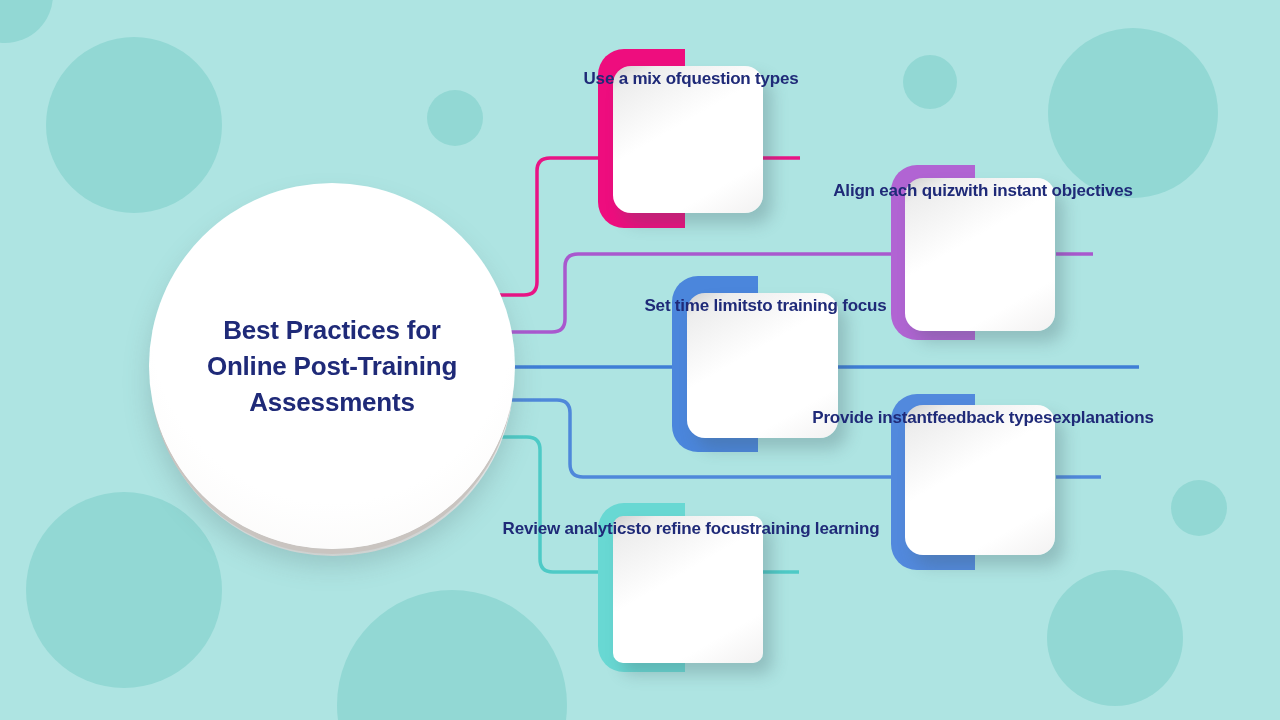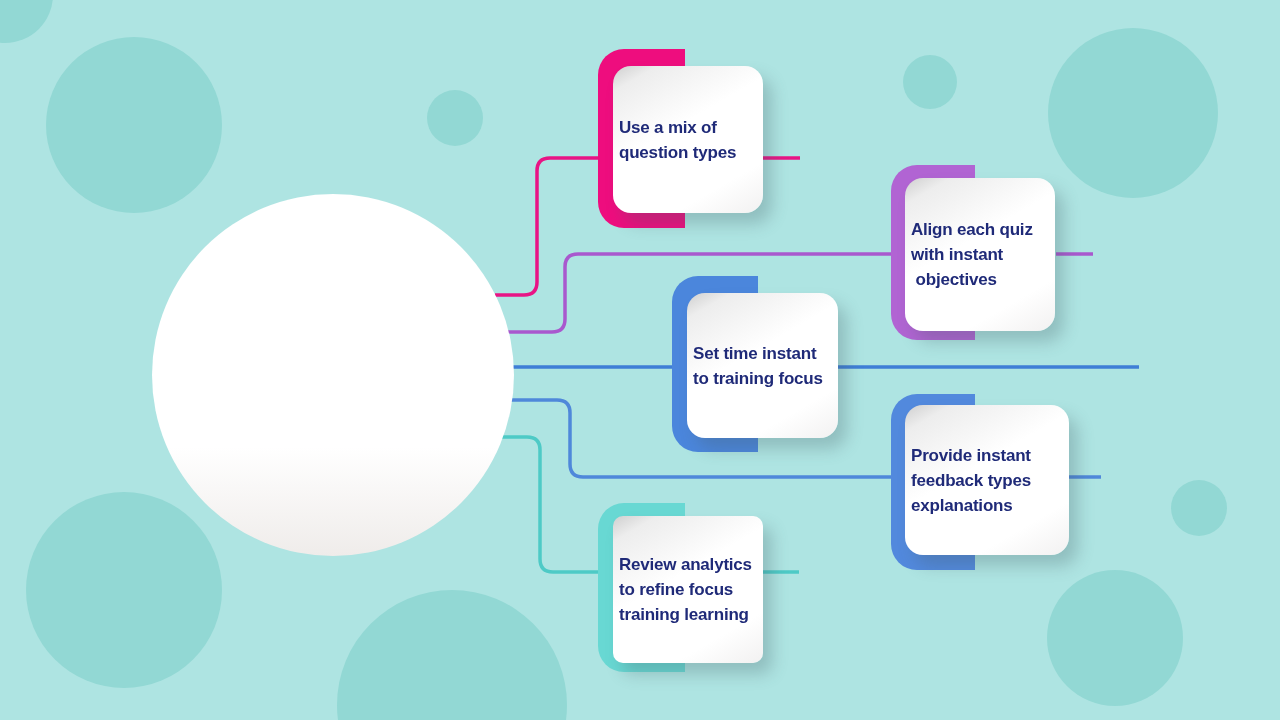--- a/index.html
+++ b/index.html
@@ -16,21 +16,21 @@
     box-shadow:0 6px 0 -1px #c9c4c0,0 16px 26px rgba(90,115,118,.28);
     z-index:3;display:flex;align-items:center;justify-content:center;text-align:center;}
   .disc-title{font-size:26px;line-height:36px;font-weight:bold;letter-spacing:-.2px;}
 
   
   .card{position:absolute;z-index:2;}
   .bracket{position:absolute;border-radius:26px 0 0 26px;}
   .paper{position:absolute;border-radius:18px;
     background:linear-gradient(150deg,#cfcfcf 0%,#ededed 11%,#ffffff 42%,#ffffff 78%,#f2f1f1 100%);
     box-shadow:9px 11px 16px rgba(70,95,100,.28);
-    display:flex;flex-direction:column;justify-content:center;padding-left:6px;box-sizing:border-box;}
+    display:flex;flex-direction:row;justify-content:center;padding-left:6px;box-sizing:border-box;}
   .card-line{font-size:17px;line-height:25px;font-weight:bold;letter-spacing:-.2px;white-space:pre;}
 </style>
 </head>
 <body>
 
 <div id="canvas" style="background: rgb(174, 228, 226);">
 
   <svg id="lines" width="1280" height="720" viewBox="0 0 1280 720">
 
     <circle cx="5" cy="-5" r="48" fill="#92d8d4"></circle>
@@ -52,20 +52,27 @@
     <path class="connector" d="M 500 367 H 1139" stroke="#3e7ed6"></path>
 
     <path class="connector" d="M 505 400 H 557 Q 570 400 570 413 V 464 Q 570 477 583 477 H 892" stroke="#4f88da"></path>
     <path class="connector" d="M 1056 477 H 1101" stroke="#4f88da"></path>
 
     <path class="connector" d="M 495 437 H 527 Q 540 437 540 450 V 559 Q 540 572 553 572 H 599" stroke="#4ecac6"></path>
     <path class="connector" d="M 763 572 H 799" stroke="#4ecac6"></path>
   </svg>
 
   <div class="disc-back"></div>
+  <div class="disc" style="color: rgb(31, 42, 120);">
+    <div class="disc-title">
+      <div>Best Practices for</div>
+      <div>Online Post-Training</div>
+      <div>Assessments</div>
+    </div>
+  </div>
 
   <div class="card">
     <div class="bracket" style="left: 598px; top: 49px; width: 87px; height: 179px; background: rgb(238, 13, 126);"></div>
     <div class="paper" style="left: 613px; top: 66px; width: 150px; height: 147px; color: rgb(31, 42, 120);">
       <div class="card-line">Use a mix of</div>
       <div class="card-line">question types</div>
     </div>
   </div>
 
   <div class="card">
@@ -73,28 +80,28 @@
     <div class="paper" style="left: 905px; top: 178px; width: 150px; height: 153px; color: rgb(31, 42, 120);">
       <div class="card-line">Align each quiz</div>
       <div class="card-line">with instant</div>
       <div class="card-line"> objectives</div>
     </div>
   </div>
 
   <div class="card">
     <div class="bracket" style="left: 672px; top: 276px; width: 86px; height: 176px; background: rgb(75, 134, 220);"></div>
     <div class="paper" style="left: 687px; top: 293px; width: 151px; height: 145px; color: rgb(31, 42, 120);">
-      <div class="card-line">Set time instant</div>
+      <div class="card-line">Set time limits</div>
       <div class="card-line">to training focus</div>
     </div>
   </div>
 
   <div class="card">
     <div class="bracket" style="left: 891px; top: 394px; width: 84px; height: 176px; background: rgb(82, 137, 221);"></div>
-    <div class="paper" style="left: 905px; top: 405px; width: 164px; height: 150px; color: rgb(31, 42, 120);">
+    <div class="paper" style="left: 905px; top: 405px; width: 150px; height: 150px; color: rgb(31, 42, 120);">
       <div class="card-line">Provide instant</div>
       <div class="card-line">feedback types</div>
       <div class="card-line">explanations</div>
     </div>
   </div>
 
   <div class="card">
     <div class="bracket" style="left: 598px; top: 503px; width: 87px; height: 169px; background: rgb(104, 216, 211);"></div>
     <div class="paper" style="left: 613px; top: 516px; width: 150px; height: 147px; color: rgb(31, 42, 120); border-radius: 10px;">
       <div class="card-line">Review analytics</div>

